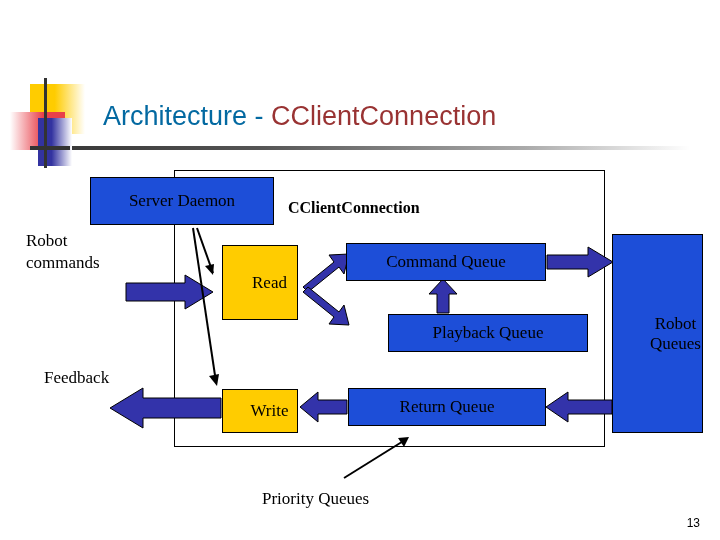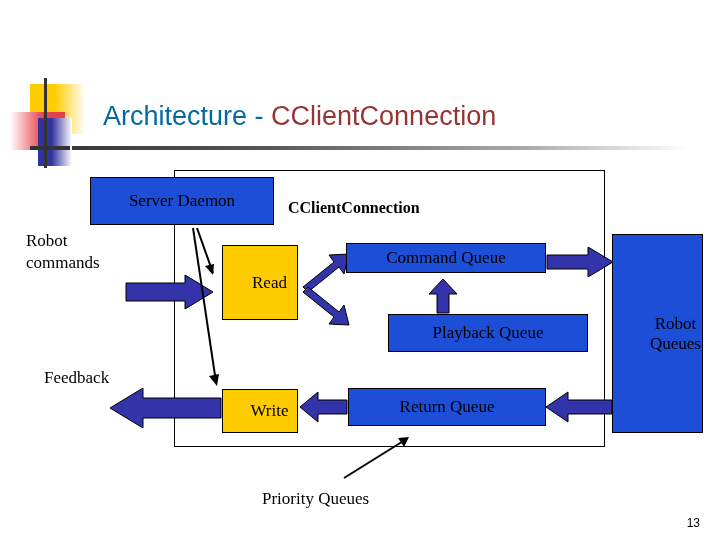--- a/index.html
+++ b/index.html
@@ -88,21 +88,21 @@
     font-size: 17px;
     color: #000000;
     line-height: 1.12;
   }
   .box.green  { background: #1d4ed8; }
   .box.yellow { background: #FFCC00; padding-left: 19px; }
 
   .b-server   { left: 90px;  top: 177px; width: 184px; height: 48px; }
   .b-read     { left: 222px; top: 245px; width: 76px;  height: 75px; }
   .b-write    { left: 222px; top: 389px; width: 76px;  height: 44px; }
-  .b-cmdq     { left: 346px; top: 243px; width: 200px; height: 30px; }
+  .b-cmdq     { left: 346px; top: 243px; width: 200px; height: 38px; }
   .b-playq    { left: 346px; top: 314px; width: 200px; height: 38px; margin-left: 42px; }
   .b-retq     { left: 348px; top: 388px; width: 198px; height: 38px; }
   .b-robot    { left: 612px; top: 234px; width: 91px;  height: 199px;
                 flex-direction: column; padding-left: 36px; }
 
   
   .label {
     position: absolute;
     font-size: 17px;
     color: #000000;

